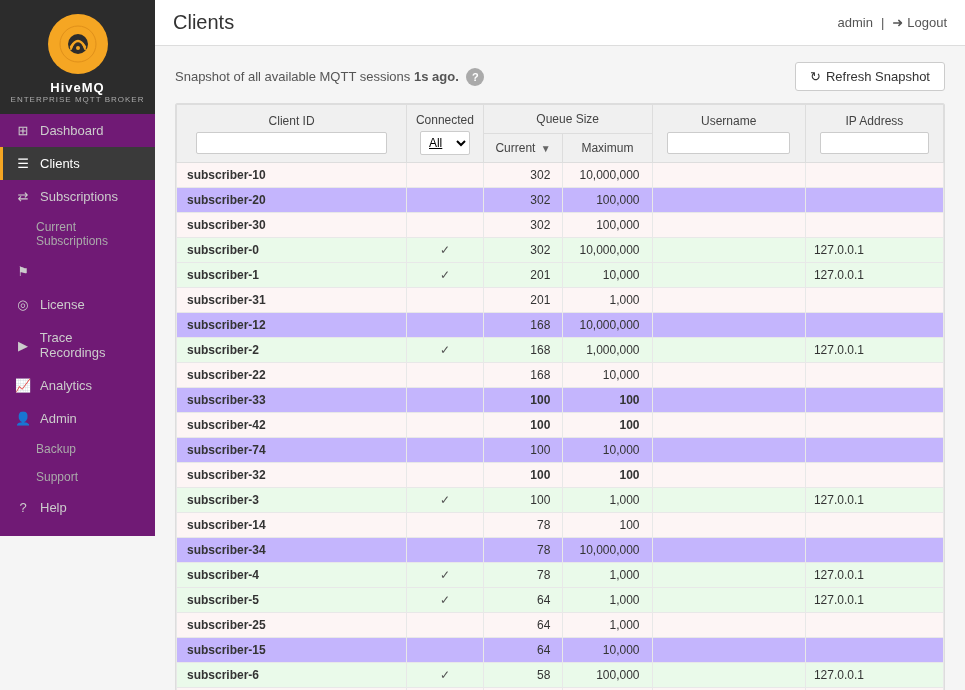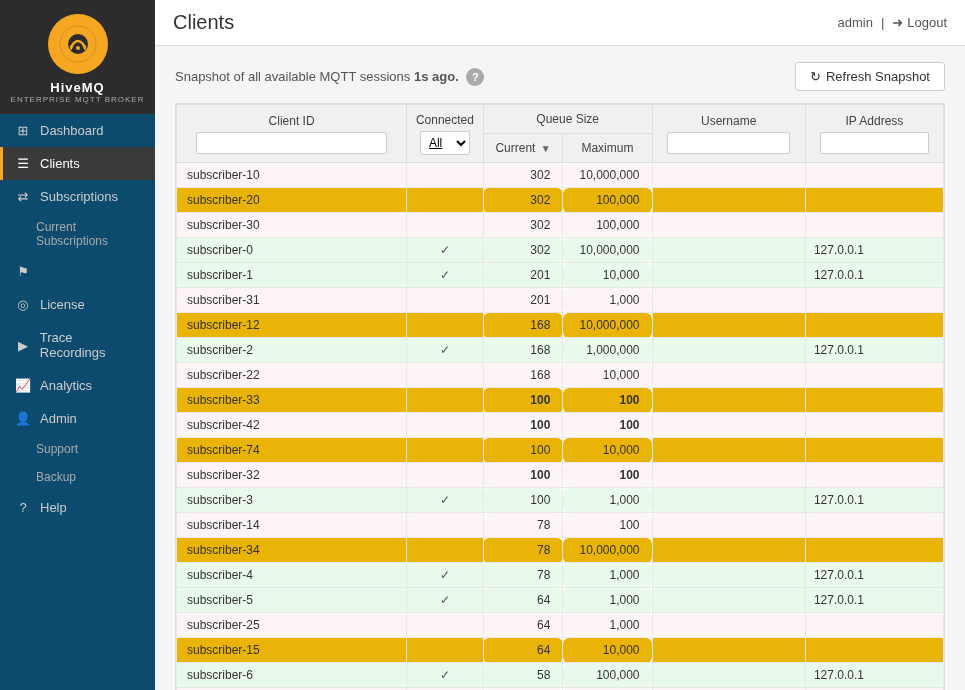--- a/index.html
+++ b/index.html
@@ -2,25 +2,25 @@
 <html><head>
   <meta charset="utf-8">
   <style>
     * { box-sizing: border-box; margin: 0; padding: 0; }
     body { font-family: Arial, sans-serif; font-size: 13px; display: flex; height: 690px; overflow: hidden; background: #f5f5f5; }
 
     
     #sidebar {
       width: 155px;
       min-width: 155px;
-      background: #0c4a6e;
+      background: #701a75;
       color: #ccc;
       display: flex;
       flex-direction: column;
-      height: 690px;
+      height: 536px;
       overflow-y: auto;
     }
     #sidebar-logo {
       background: #2c2c2c;
       padding: 14px 10px 10px;
       display: flex;
       flex-direction: column;
       align-items: center;
     }
     .logo-circle {
@@ -121,27 +121,27 @@
     .connected-select {
       padding: 3px 4px; border: 1px solid #ccc; border-radius: 2px; font-size: 12px; background: #fff; text-decoration: underline;
     }
 
     td {
       border: 1px solid #e8e8e8;
       padding: 5px 8px;
       font-size: 12px;
       color: #333;
     }
-    td.client-id-cell { padding-left: 10px; }
-    td.num-cell { text-align: right; padding-right: 12px; border-radius: 6px; }
+    td.client-id-cell { padding-left: 10px; font-weight: bold; }
+    td.num-cell { text-align: right; padding-right: 12px; }
     td.check-cell { text-align: center; color: #555; }
     td.ip-cell { text-align: left; padding-right: 10px; }
 
     tr.row-connected { background: #eafaea; }
-    tr.row-normal { background: #eab308; }
+    tr.row-normal { background: #c4b5fd; }
     tr.row-alt { background: #fdf5f5; }
 
     .sort-arrow { font-size: 10px; color: #666; margin-left: 2px; }
   </style>
 </head>
 <body>
 
 <div id="sidebar">
   <div id="sidebar-logo">
     <div class="logo-circle">
@@ -185,24 +185,24 @@
   </div>
   <div class="nav-item">
     <span class="nav-icon">📈</span>
     <span>Analytics</span>
   </div>
   <div class="nav-item">
     <span class="nav-icon">👤</span>
     <span>Admin</span>
   </div>
   <div class="nav-sub-item">
+    <span>Backup</span>
+  </div>
+  <div class="nav-sub-item">
     <span>Support</span>
-  </div>
-  <div class="nav-sub-item">
-    <span>Backup</span>
   </div>
   <div class="nav-item">
     <span class="nav-icon">?</span>
     <span>Help</span>
   </div>
 </div>
 
 <div id="main">
   <div id="topbar">
     <div id="page-title">Clients</div>

